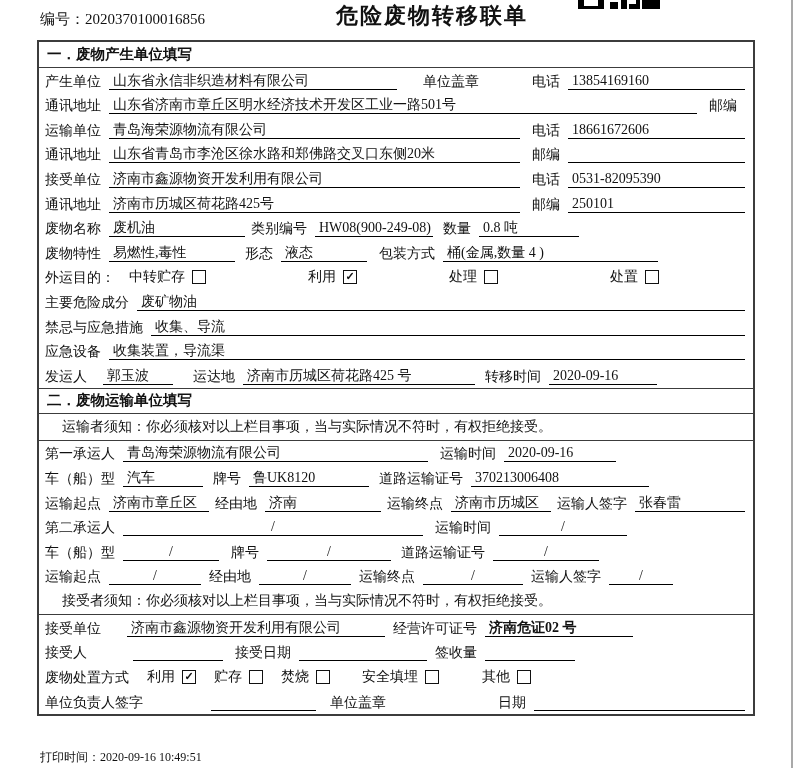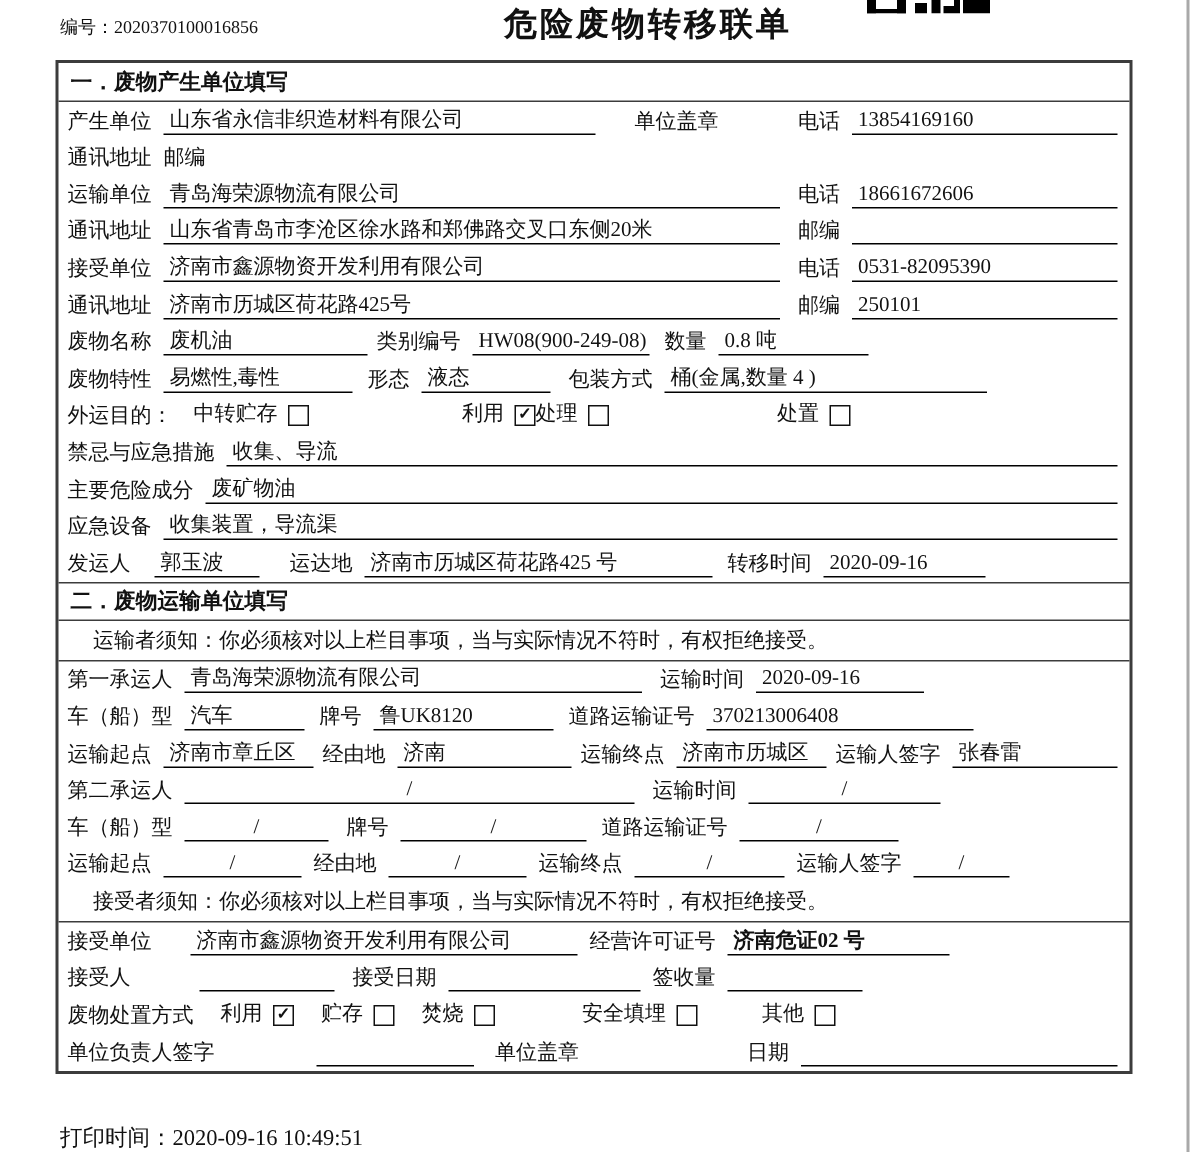--- a/index.html
+++ b/index.html
@@ -2,21 +2,21 @@
 <html><head>
 <meta charset="utf-8">
 <style>
   html,body{margin:0;padding:0;}
   body{
     width:796px;height:768px;position:relative;background:#fff;overflow:hidden;
     font-family:"Liberation Serif","DejaVu Serif",serif;color:#111;
   }
   .page-edge{position:absolute;top:0;right:3px;width:2px;height:768px;background:#a9a9a9;}
   
-  .doc-number{position:absolute;left:40px;top:10px;font-size:12px;white-space:nowrap;}
+  .doc-number{position:absolute;left:40px;top:10px;font-size:15px;white-space:nowrap;}
   .doc-title{position:absolute;left:336px;top:1px;font-family:"Liberation Sans","DejaVu Sans",sans-serif;
     font-weight:bold;font-size:22px;letter-spacing:2px;white-space:nowrap;}
   .qr-frag{position:absolute;left:578px;top:0;}
   
   .form-table{position:absolute;left:37px;top:40px;width:718px;box-sizing:border-box;
     border:2px solid #3c3c3c;background:#fff;}
   .sec-title{height:26px;box-sizing:border-box;display:flex;align-items:center;padding:0 8px;
     font-family:"Liberation Sans","DejaVu Sans",sans-serif;font-weight:bold;font-size:14.5px;
     border-bottom:1.6px solid #3c3c3c;}
   .sec-title.bt{border-top:1.6px solid #3c3c3c;}
@@ -27,21 +27,21 @@
   .lbl{white-space:nowrap;margin-right:8px;line-height:17px;flex:0 0 auto;font-family:Liberation Serif, serif;}
   .val{border-bottom:1px solid #000;line-height:17px;padding:0 4px;white-space:nowrap;
     overflow:hidden;min-height:17px;box-sizing:border-box;flex:0 0 auto;}
   .val.ctr{text-align:center;}
   .fx{flex:1 1 auto;}
   .sp{flex:1 1 auto;}
   .chk{display:inline-flex;align-items:center;line-height:17px;flex:0 0 auto;margin-bottom:1px;}
   .chk .box{width:12px;height:12px;border:1.5px solid #111;margin-left:7px;display:inline-flex;
     align-items:center;justify-content:center;font:bold 11px/11px "Liberation Sans",sans-serif;}
   
-  .print-time{position:absolute;left:40px;top:749px;font-size:15px;white-space:nowrap;}
+  .print-time{position:absolute;left:40px;top:749px;font-size:12px;white-space:nowrap;}
 </style>
 </head>
 <body>
 
 <div class="page-edge"></div>
 
 <div class="doc-number"><span>编号：</span><span>2020370100016856</span></div>
 
 <div class="doc-title">危险废物转移联单</div>
 
@@ -61,20 +61,21 @@
     <div class="frow">
       <span class="lbl">产生单位</span>
       <span class="val" style="width: 288px;">山东省永信非织造材料有限公司</span>
       <span class="lbl" style="margin-left: 26px;">单位盖章</span>
       <span class="sp"></span>
       <span class="lbl">电话</span>
       <span class="val" style="width: 177px;">13854169160</span>
     </div>
     <div class="frow">
       <span class="lbl">通讯地址</span>
+      <span class="val fx" style="margin-right: 12px;">山东省济南市章丘区明水经济技术开发区工业一路501号</span>
       <span class="lbl">邮编</span>
     </div>
     <div class="frow">
       <span class="lbl">运输单位</span>
       <span class="val fx" style="margin-right: 12px;">青岛海荣源物流有限公司</span>
       <span class="lbl">电话</span>
       <span class="val" style="width: 177px;">18661672606</span>
     </div>
     <div class="frow">
       <span class="lbl">通讯地址</span>
@@ -115,36 +116,36 @@
     <div class="frow">
       <span class="lbl">外运目的：</span>
       <span class="chk" style="margin-left: 6px;">
         <span class="chk-lbl">中转贮存</span>
         <span class="box"></span>
       </span>
       <span class="chk" style="margin-left: 102px;">
         <span class="chk-lbl">利用</span>
         <span class="box">✓</span>
       </span>
-      <span class="chk" style="">
+      <span class="chk" style="margin-left: 92px;">
         <span class="chk-lbl">处理</span>
         <span class="box"></span>
       </span>
       <span class="chk" style="margin-left: 112px;">
         <span class="chk-lbl">处置</span>
         <span class="box"></span>
       </span>
     </div>
     <div class="frow">
+      <span class="lbl">主要危险成分</span>
+      <span class="val fx">废矿物油</span>
+    </div>
+    <div class="frow">
       <span class="lbl">禁忌与应急措施</span>
       <span class="val fx">收集、导流</span>
-    </div>
-    <div class="frow">
-      <span class="lbl">主要危险成分</span>
-      <span class="val fx">废矿物油</span>
     </div>
     <div class="frow">
       <span class="lbl">应急设备</span>
       <span class="val fx">收集装置，导流渠</span>
     </div>
     <div class="frow">
       <span class="lbl">发运人</span>
       <span class="val" style="width: 70px; margin-left: 8px;">郭玉波</span>
       <span class="lbl" style="margin-left: 20px;">运达地</span>
       <span class="val" style="width: 232px;">济南市历城区荷花路425 号</span>
@@ -230,21 +231,21 @@
         <span class="box">✓</span>
       </span>
       <span class="chk" style="margin-left: 18px;">
         <span class="chk-lbl">贮存</span>
         <span class="box"></span>
       </span>
       <span class="chk" style="margin-left: 18px;">
         <span class="chk-lbl">焚烧</span>
         <span class="box"></span>
       </span>
-      <span class="chk" style="margin-left: 58px; justify-content: flex-end;">
+      <span class="chk" style="margin-left: 32px; justify-content: flex-end;">
         <span class="chk-lbl">安全填埋</span>
         <span class="box"></span>
       </span>
       <span class="chk" style="margin-left: 43px;">
         <span class="chk-lbl">其他</span>
         <span class="box"></span>
       </span>
     </div>
     <div class="frow">
       <span class="lbl">单位负责人签字</span>

